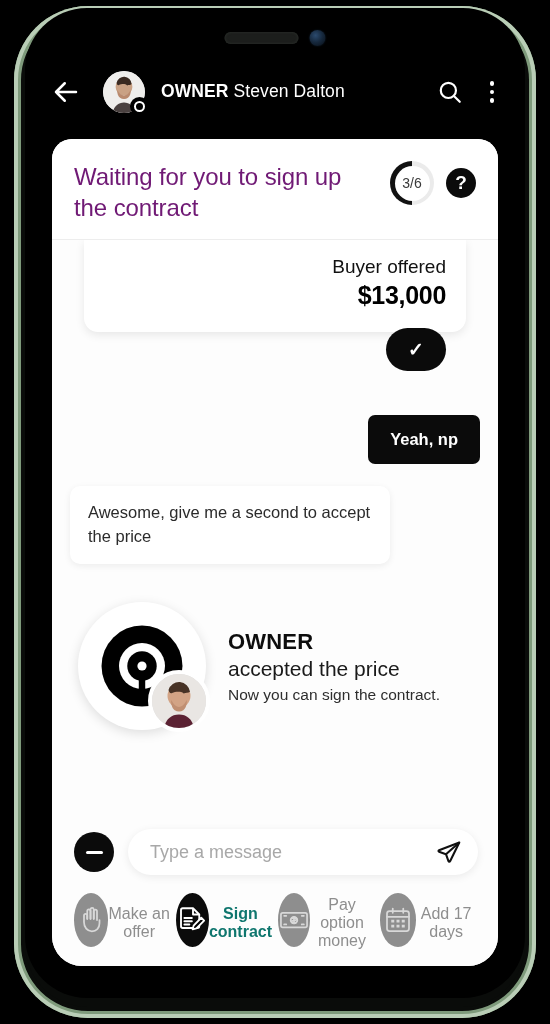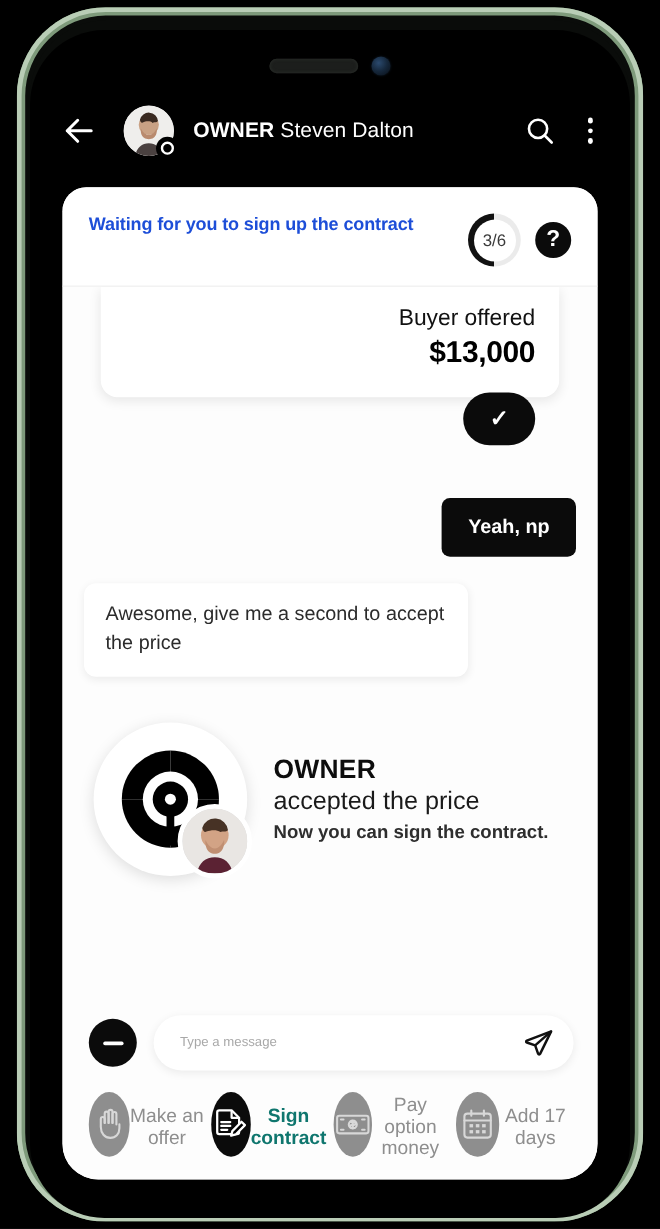--- a/index.html
+++ b/index.html
@@ -28,21 +28,21 @@
   }
   #btn-silent  { left: 13px; top: 186px;  width: 5px; height: 34px; }
   #btn-volup   { left: 13px; top: 250px;  width: 5px; height: 62px; }
   #btn-voldown { left: 13px; top: 330px;  width: 5px; height: 62px; }
   #btn-power   { right: 13px; top: 278px; width: 5px; height: 104px;
                  background: linear-gradient(270deg,#c7d9c4,#9ab398 60%,#6f8a6d); }
 
   
   #screen {
     position: absolute;
-    left: 25px; top: 25px;
+    left: 25px; top: 8px;
     width: 500px; height: 990px;
     border-radius: 62px;
     background: #000;
     overflow: hidden;
   }
 
   
   #dynamic-island {
     position: absolute; left: 50%; top: 22px;
     transform: translateX(-50%);
@@ -114,21 +114,21 @@
   
   #deal-status {
     flex: none;
     display: flex; align-items: flex-start;
     padding: 22px 22px 16px 22px;
     border-bottom: 1px solid #ededed;
     background: #fff;
   }
   #deal-status-text {
     flex: 1 1 auto;
-    font-size: 15px; font-weight: 700; color: #1d4ed8;
+    font-size: 24px; font-weight: 400; color: #701a75;
     line-height: 1.3; padding-right: 12px;
     letter-spacing: -.1px;
   }
   #progress-ring {
     position: relative; width: 44px; height: 44px; flex: none;
     border-radius: 50%;
     background:
       conic-gradient(from 180deg, #111 0deg 180deg, #ebebeb 180deg 360deg);
     display: flex; align-items: center; justify-content: center;
     cursor: pointer;
@@ -205,21 +205,21 @@
     display: flex; align-items: center; justify-content: center;
   }
   #event-avatar {
     position: absolute; right: -4px; bottom: -2px;
     width: 62px; height: 62px; border-radius: 50%;
     border: 4px solid #fff; overflow: hidden; background: #ddd;
   }
   #event-text { margin-left: 22px; }
   #event-title { font-size: 22px; font-weight: 700; color: #0d0d0d; letter-spacing: .2px; }
   #event-subtitle { font-size: 21px; color: #1a1a1a; margin-top: 2px; }
-  #event-note { font-size: 15.5px; color: #2e2e2e; margin-top: 5px; font-weight: bold; }
+  #event-note { font-size: 15.5px; color: #2e2e2e; margin-top: 5px; }
 
   
   #composer {
     flex: none; display: flex; align-items: center;
     padding: 10px 20px 12px 22px; background: #fdfdfd;
   }
   #attach-button {
     width: 40px; height: 40px; border-radius: 50%;
     background: #0b0b0b; flex: none; cursor: pointer;
     display: flex; align-items: center; justify-content: center;
@@ -227,21 +227,21 @@
   #attach-button i { display: block; width: 17px; height: 3px; background: #fff; border-radius: 2px; }
   #message-field {
     flex: 1 1 auto; margin-left: 14px; height: 46px;
     background: #fff; border-radius: 24px;
     box-shadow: 0 2px 8px rgba(0,0,0,.08);
     display: flex; align-items: center; padding: 0 16px 0 22px;
   }
   #message-input {
     flex: 1 1 auto; border: none; outline: none; background: transparent;
     font-family: "Liberation Sans", sans-serif;
-    font-size: 11px; color: #111;
+    font-size: 18px; color: #111;
   }
   #message-input::placeholder { color: #a8a8a8; }
   #send-button { width: 26px; height: 26px; flex: none; cursor: pointer; }
 
   
   #action-bar {
     flex: none; display: flex; justify-content: space-between;
     padding: 2px 22px 16px;
     background: #fdfdfd;
   }

